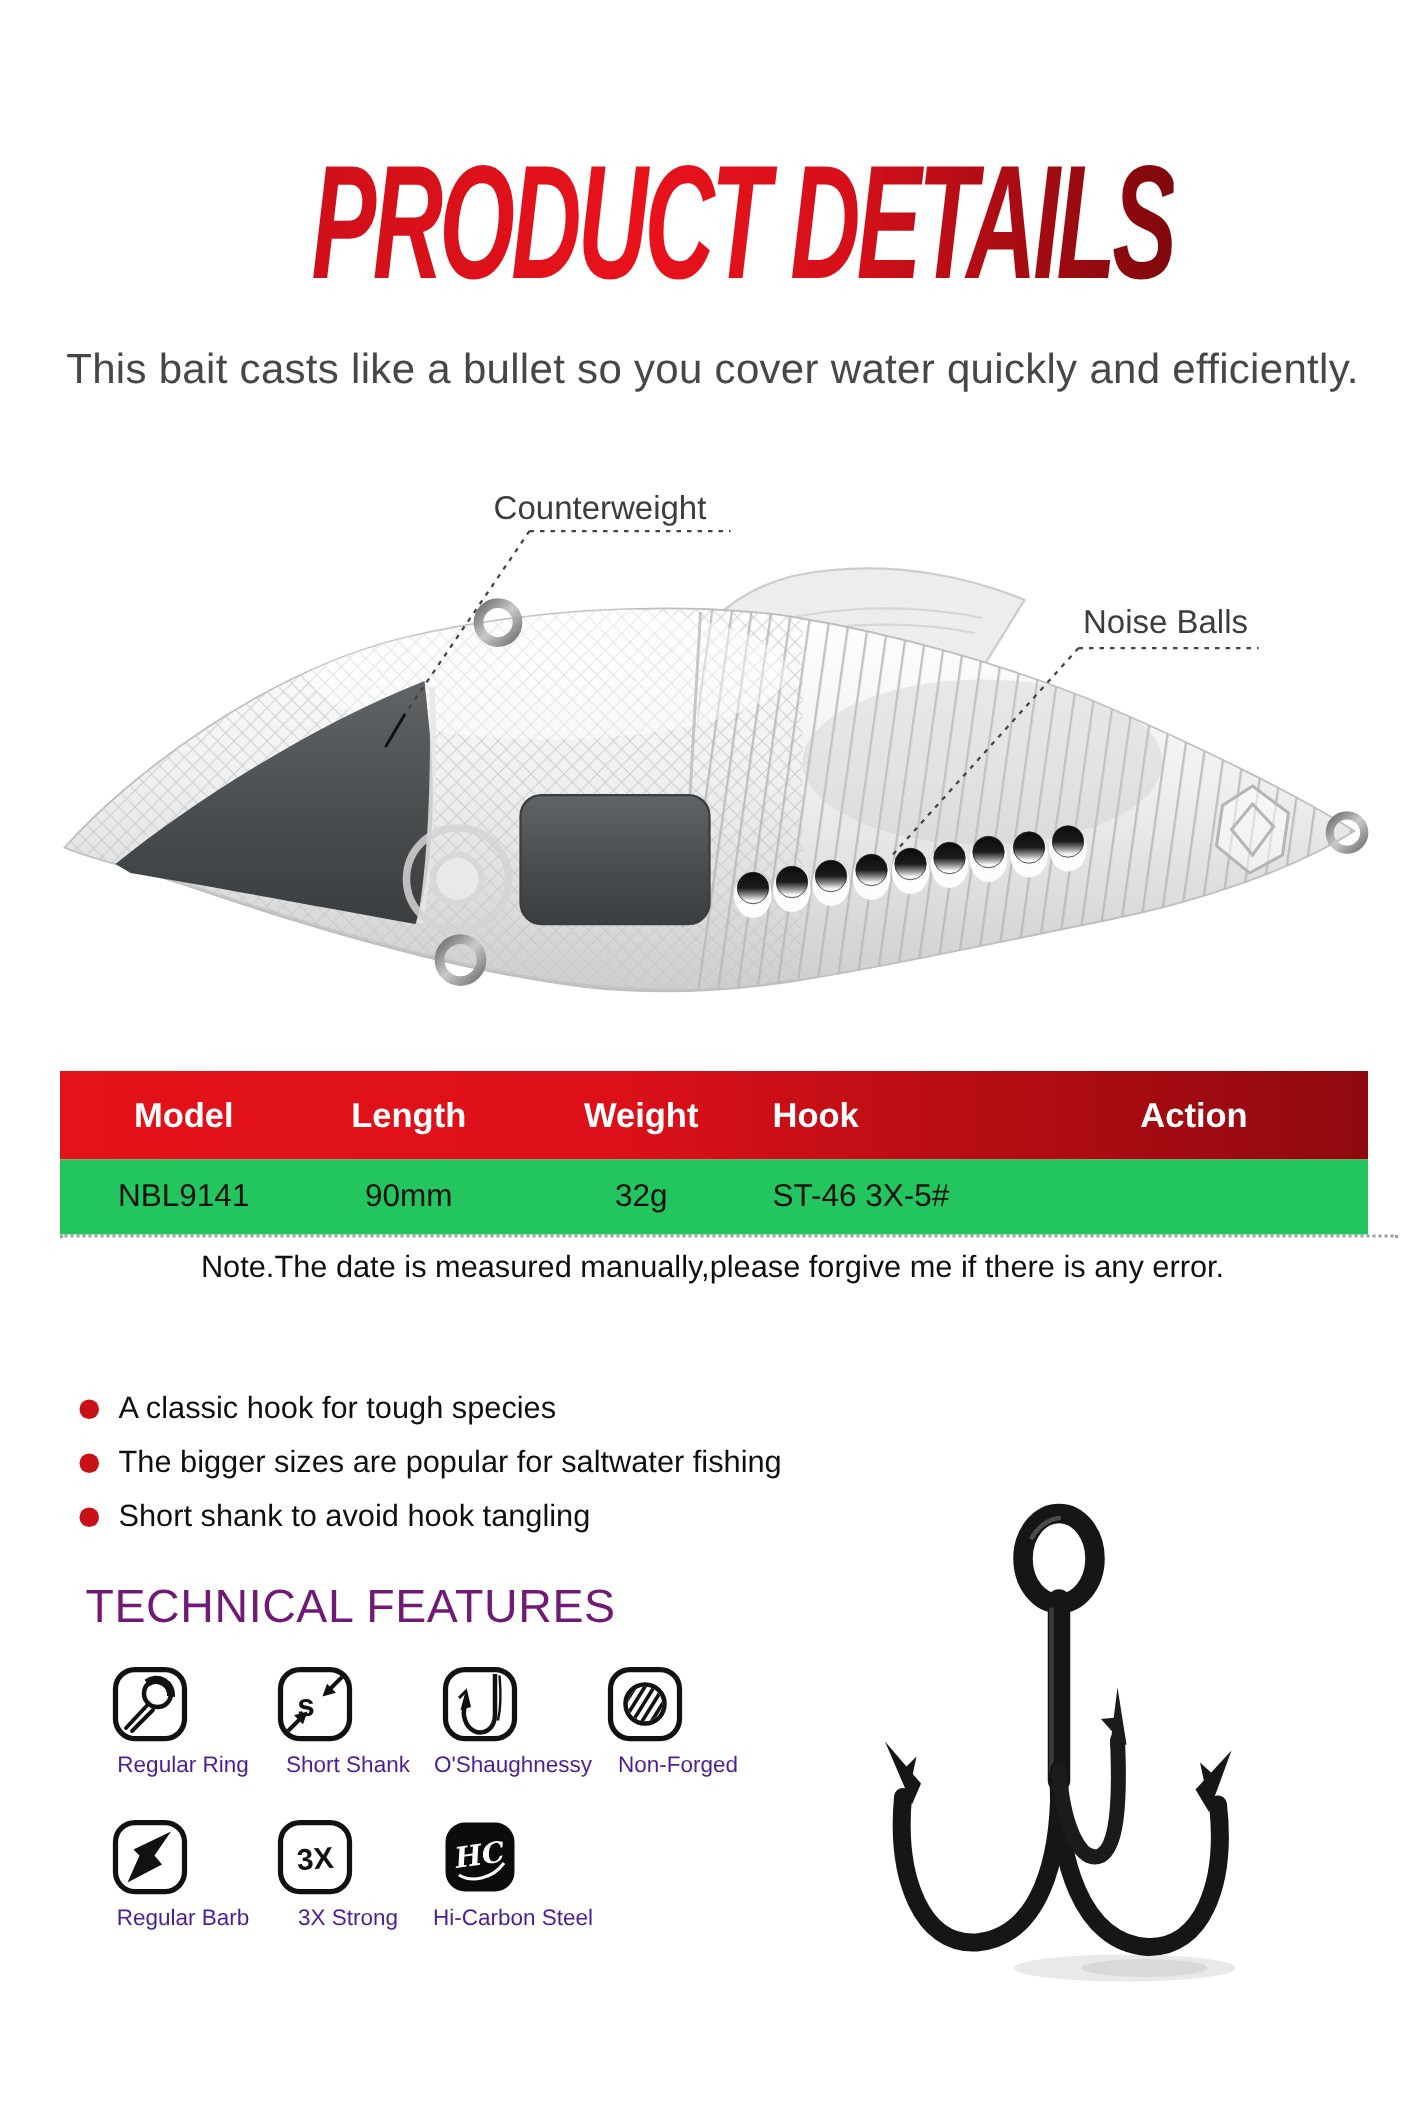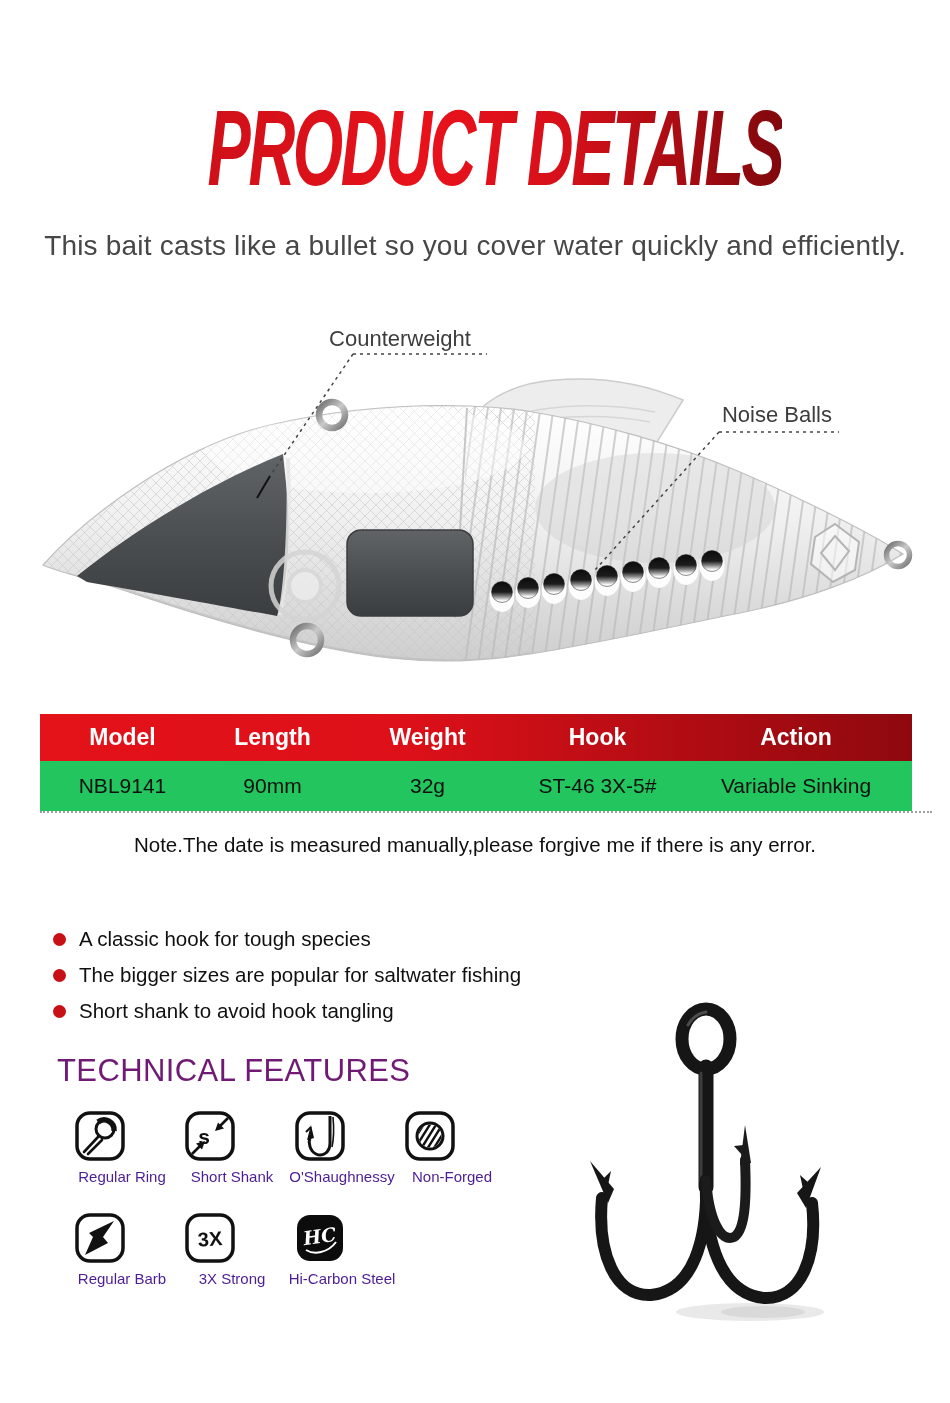--- a/index.html
+++ b/index.html
@@ -19,31 +19,31 @@
   }
   .subtitle {
     position:absolute; top:230px; left:0; width:100%; text-align:center;
     font-size:28px; color:#474747; letter-spacing:0.2px;
   }
   
   .lure-svg { position:absolute; left:35px; top:318px; }
   
   .spec-table { position:absolute; left:40px; top:714px; width:872px; }
   .spec-header {
-    display:flex; height:47px; align-items:center;
+    display:flex; height:59px; align-items:center;
     background:linear-gradient(90deg,#e41219 0%,#dd1019 42%,#8e090e 100%);
     color:#fff; font-weight:bold; font-size:23px;
   }
   .spec-row {
     display:flex; height:50px; align-items:center;
     font-size:21px; color:#101010; background:#22c55e;
   }
   .dotline { width:892px; border-bottom:2px dotted #9e9e9e; }
   .c1{width:165px;text-align:center;} .c2{width:135px;text-align:center;}
-  .c3{width:175px;text-align:center;} .c4{width:165px;text-align:center;}
+  .c3{width:175px;text-align:center;} .c4{width:165px;}
   .c5{width:232px;text-align:center;}
   .note {
     position:absolute; top:833px; left:0; width:100%; text-align:center;
     font-size:20.5px; color:#101010;
   }
   
   .bullets { position:absolute; left:53px; top:921px; }
   .bullet-row { display:flex; align-items:center; height:36px; font-size:20.5px; color:#101010; }
   .bullet-dot { width:13px; height:13px; border-radius:50%; background:#c81017; margin-right:13px; flex:0 0 auto; }
   
@@ -188,21 +188,20 @@
       <div class="c2">Length</div>
       <div class="c3">Weight</div>
       <div class="c4">Hook</div>
       <div class="c5">Action</div>
     </div>
     <div class="spec-row">
       <div class="c1">NBL9141</div>
       <div class="c2">90mm</div>
       <div class="c3">32g</div>
       <div class="c4">ST-46 3X-5#</div>
-      <div class="c5">Variable Sinking</div>
     </div>
     <div class="dotline"></div>
   </div>
 
   <div class="note">Note.The date is measured manually,please forgive me  if there is any error.</div>
 
   <div class="bullets">
     <div class="bullet-row">
       <span class="bullet-dot"></span>
       <span>A classic hook for tough species</span>

